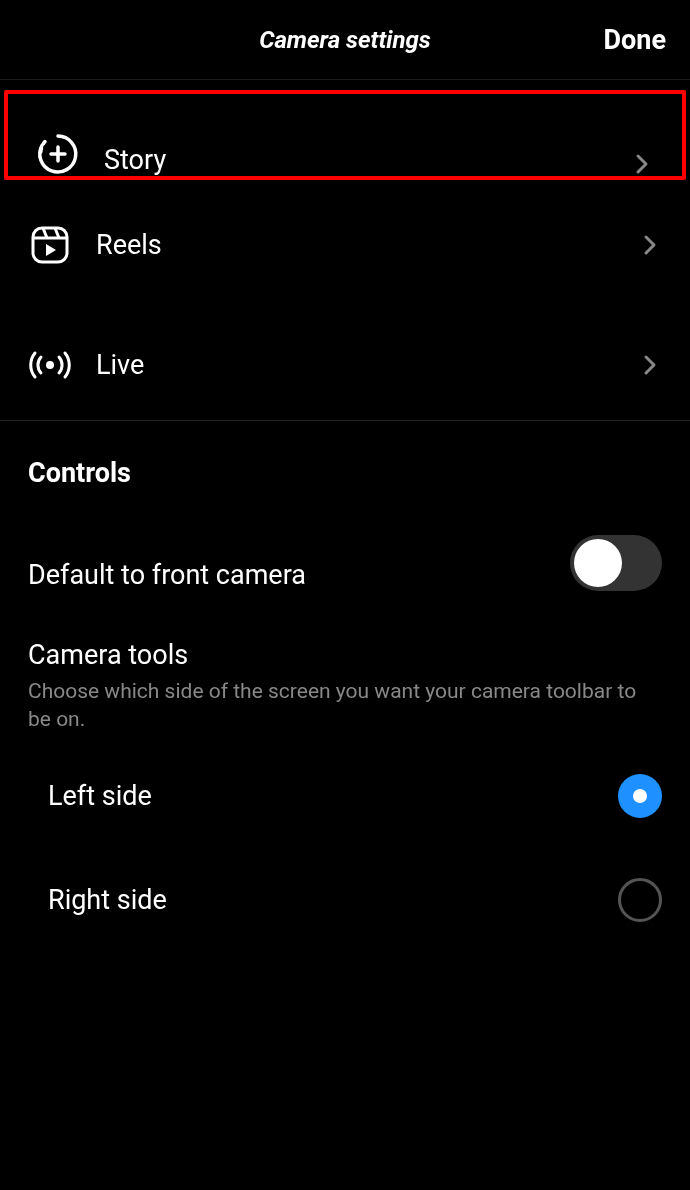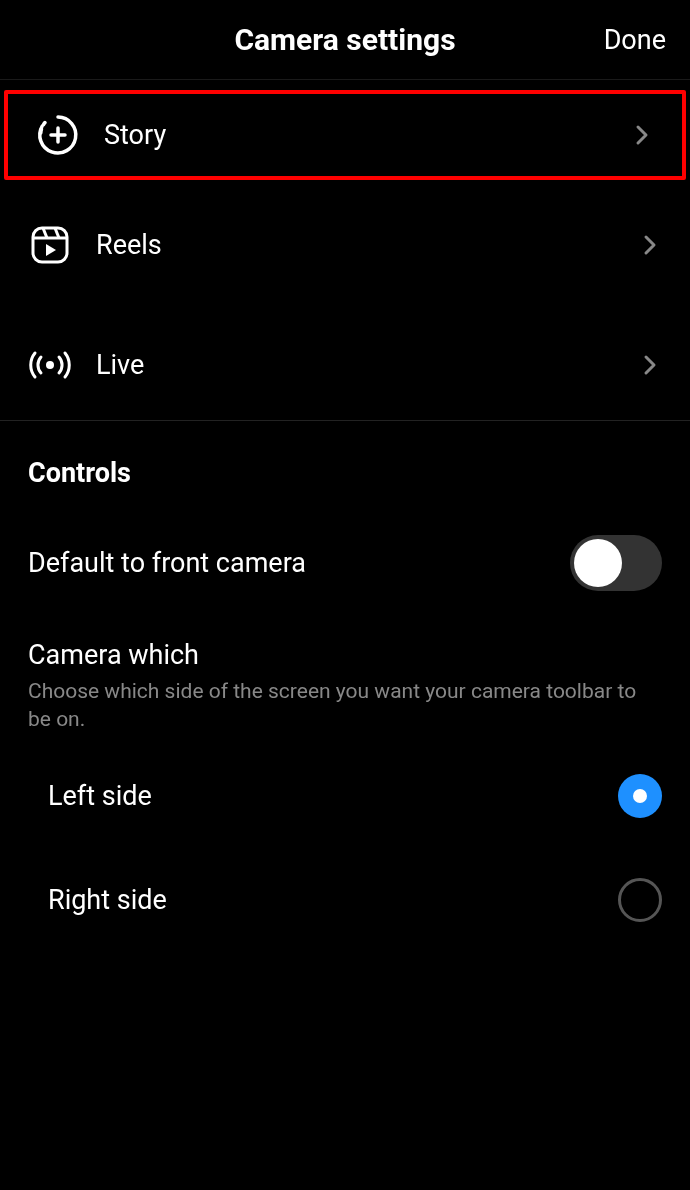--- a/index.html
+++ b/index.html
@@ -17,30 +17,31 @@
   }
   .header {
     height: 80px;
     display: flex;
     align-items: center;
     justify-content: center;
     position: relative;
     border-bottom: 1px solid #1a1a1a;
   }
   .header-title {
-    font-size: 30px;
+    font-size: 24px;
     font-weight: 700;
+    font-style: italic;
   }
   .done-btn {
     position: absolute;
     right: 24px;
     top: 50%;
     transform: translateY(-50%);
     font-size: 27px;
-    font-weight: 400;
+    font-weight: 700;
     color: #fff;
     cursor: pointer;
   }
   .list-row {
     display: flex;
     align-items: center;
     height: 110px;
     padding: 0 28px;
     cursor: pointer;
     position: relative;
@@ -63,34 +64,35 @@
   .chevron {
     width: 24px;
     height: 24px;
     flex-shrink: 0;
   }
   .highlighted {
     margin: 10px 4px 0 4px;
     border: 4px solid #ff0000;
     border-radius: 2px;
     height: 90px;
+    align-items: flex-end;
   }
   .separator {
     height: 1px;
     background: #222;
     margin: 0;
   }
   .section-title {
     font-size: 27px;
     font-weight: 700;
     padding: 36px 28px 18px 28px;
   }
   .control-row {
     display: flex;
-    align-items: center;
+    align-items: flex-end;
     justify-content: space-between;
     padding: 28px 28px;
   }
   .control-label {
     font-size: 27px;
     font-weight: 400;
   }
   .toggle {
     width: 92px;
     height: 56px;
@@ -223,21 +225,21 @@
 <div class="section-title">Controls</div>
 
 <div class="control-row">
   <div class="control-label">Default to front camera</div>
   <div class="toggle">
     <div class="toggle-knob"></div>
   </div>
 </div>
 
 <div class="subsec">
-  <div class="subsec-title">Camera which</div>
+  <div class="subsec-title">Camera tools</div>
   <div class="subsec-desc">Choose which side of the screen you want your camera toolbar to be on.</div>
 </div>
 
 <div class="radio-row">
   <div class="radio-label">Left side</div>
   <div class="radio selected"></div>
 </div>
 
 <div class="radio-row">
   <div class="radio-label">Right side</div>

